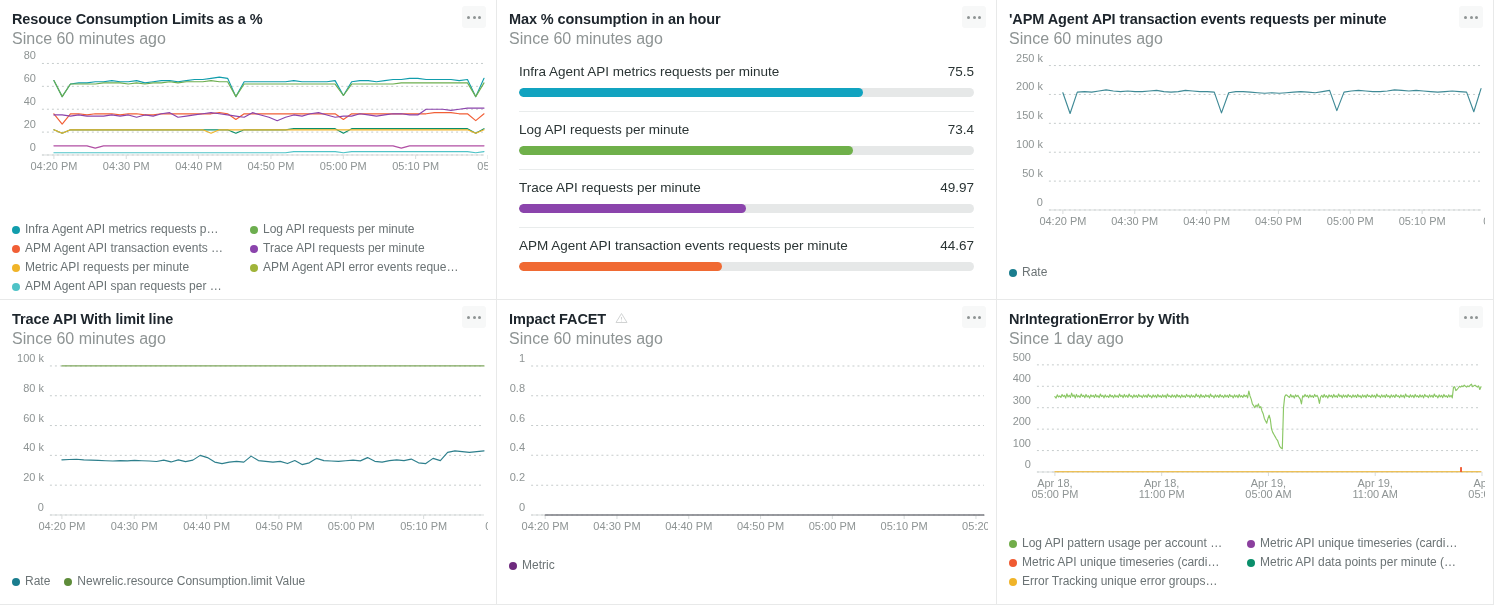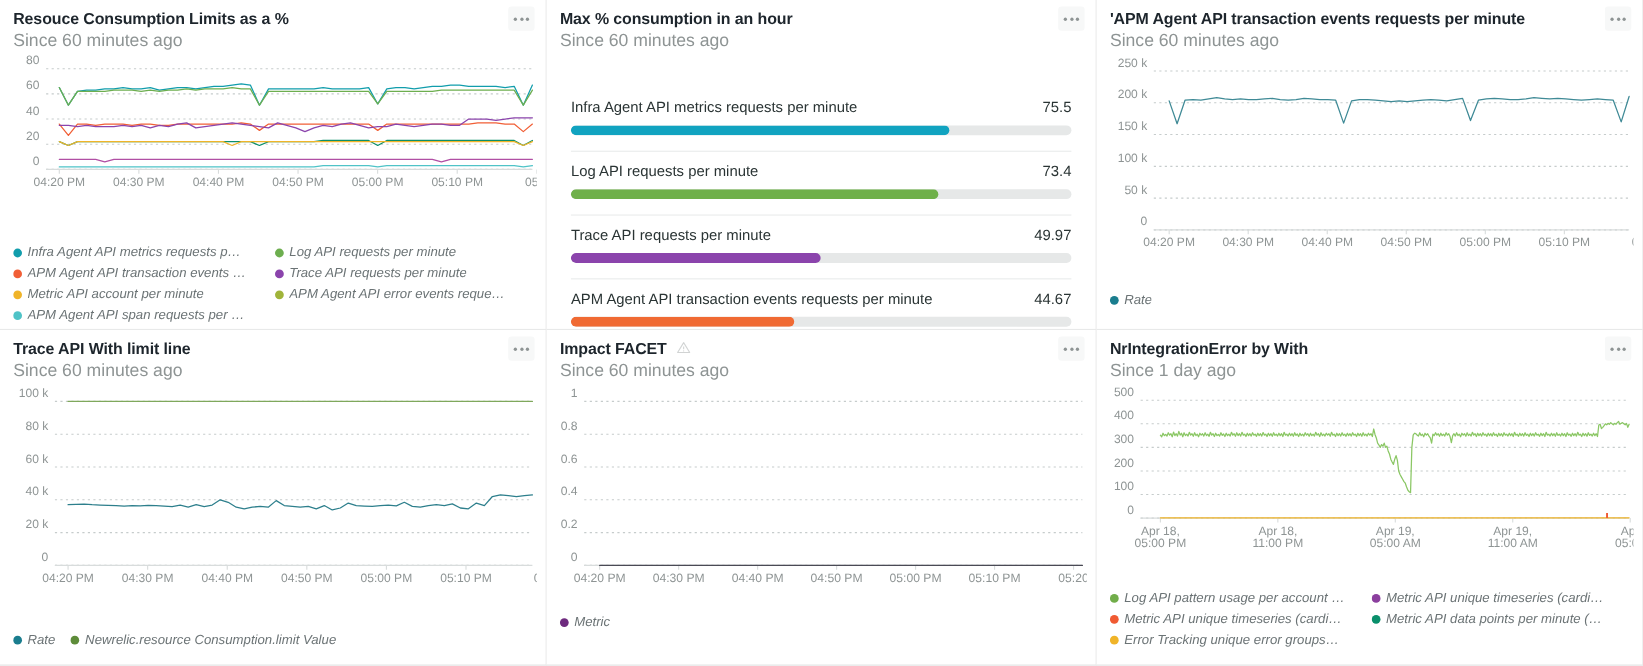--- a/index.html
+++ b/index.html
@@ -54,39 +54,38 @@
     position: absolute; left: 12px; right: 8px;
     display: flex; flex-wrap: wrap;
     column-gap: 0px; row-gap: 0px;
   }
   .legend-item {
     display: flex; align-items: center;
     font-size: 12px; color: #6b7375;
     line-height: 19px; height: 19px;
     white-space: nowrap; overflow: hidden;
     cursor: pointer;
-    font-style: italic;
   }
   .legend .col2 { width: 50%; }
   .legend-dot {
     width: 8px; height: 8px; border-radius: 50%;
     margin-right: 5px; flex: 0 0 auto;
   }
   .legend-label { overflow: hidden; text-overflow: ellipsis; }
 
   
   .barlist { padding: 16px 22px 0 22px; }
   .barrow { margin-bottom: 14px; }
   .barrow-top {
     display: flex; justify-content: space-between; align-items: baseline;
     padding-bottom: 9px;
     border-top: 1px solid #e9ecec;
     padding-top: 10px;
   }
-  .barrow:first-child .barrow-top { border-top: none; padding-top: 2px; margin-top: 27px; }
+  .barrow:first-child .barrow-top { border-top: none; padding-top: 2px; }
   .bar-label { font-size: 13.5px; color: #2a3434; }
   .bar-value { font-size: 13.5px; color: #2a3434; }
   .bar-track {
     height: 9px; border-radius: 5px; background: #e6e8e8;
     overflow: hidden; width: 100%;
   }
   .bar-fill { height: 9px; border-radius: 5px; }
 
   .tick-text { font-size: 11px; fill: #8e9494; font-family: "Liberation Sans", sans-serif; }
   .axis-line { stroke: #d8dcdc; stroke-width: 1; }
@@ -156,21 +155,21 @@
         <div class="legend-item col2">
           <span class="legend-dot" style="background: rgb(241, 95, 54);"></span>
           <span class="legend-label">APM Agent API transaction events …</span>
         </div>
         <div class="legend-item col2">
           <span class="legend-dot" style="background: rgb(139, 68, 172);"></span>
           <span class="legend-label">Trace API requests per minute</span>
         </div>
         <div class="legend-item col2">
           <span class="legend-dot" style="background: rgb(240, 180, 41);"></span>
-          <span class="legend-label">Metric API account per minute</span>
+          <span class="legend-label">Metric API requests per minute</span>
         </div>
         <div class="legend-item col2">
           <span class="legend-dot" style="background: rgb(160, 180, 58);"></span>
           <span class="legend-label">APM Agent API error events reque…</span>
         </div>
         <div class="legend-item col2">
           <span class="legend-dot" style="background: rgb(79, 195, 199);"></span>
           <span class="legend-label">APM Agent API span requests per …</span>
         </div>
       </div>

